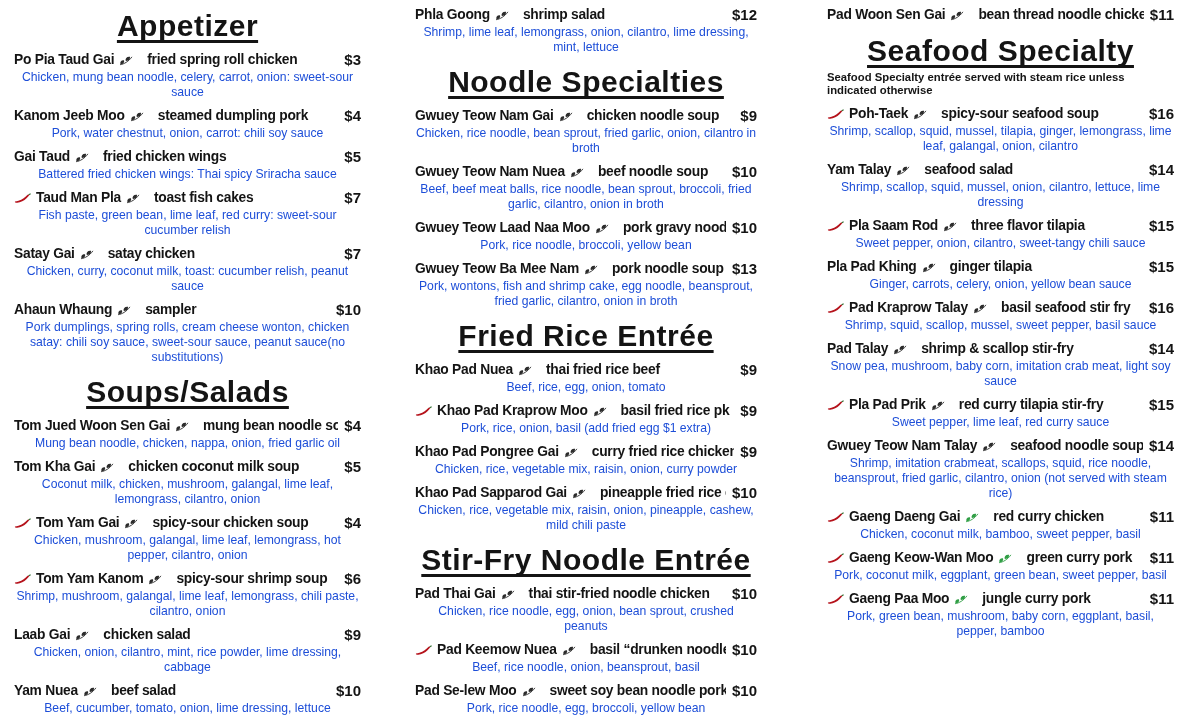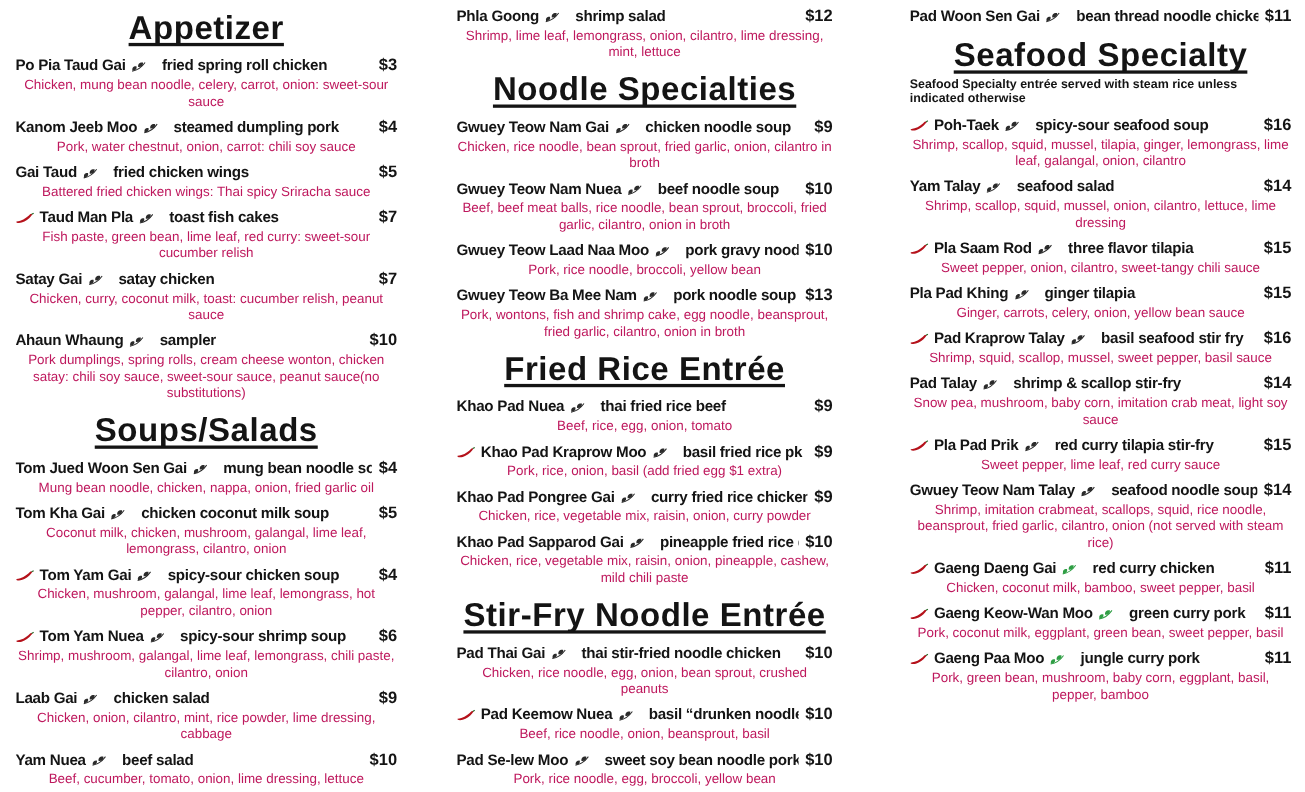--- a/index.html
+++ b/index.html
@@ -15,21 +15,21 @@
           text-decoration:underline;text-decoration-thickness:3px;text-underline-offset:4px;
           text-decoration-skip-ink:none;line-height:34px;}
   .snote{font-size:11.3px;font-weight:bold;text-align:left;line-height:13px;margin-top:3px;}
 
   .item{margin-bottom:7px;}
   .line{display:flex;justify-content:space-between;align-items:center;line-height:18px;}
   .ltext{display:inline-flex;align-items:center;gap:5px;white-space:nowrap;overflow:hidden;flex:1 1 auto;min-width:0;}
   .iname,.isub{font-weight:bold;font-size:13.8px;letter-spacing:-.25px;}
   .isub{margin-left:9px;}
   .price{font-weight:bold;font-size:15px;flex:0 0 auto;margin-left:6px;}
-  .desc{font-size:12.2px;text-align:center;line-height:15px;margin-top:1px;color:#be185d;}
+  .desc{font-size:12.2px;text-align:center;line-height:15px;margin-top:1px;color:#1d4ed8;}
 
   .chili{display:inline-flex;align-self:center;color:var(--chili,#b5121b);flex:0 0 auto;}
   .leaf{display:inline-flex;align-self:center;color:var(--leaf-dark,#2b2b2b);flex:0 0 auto;}
   .leaf.green{color:var(--leaf-green,#2f9e44);}
   .chili svg,.leaf svg{display:block;}
 </style>
 </head>
 <body>
 
 <div class="menu" id="menu-root">
@@ -227,21 +227,21 @@
 
   <div class="item">
     <div class="line">
       <span class="ltext">
         <span class="chili">
               <svg width="17" height="11" viewBox="0 0 18 11">
                 <path fill="currentColor" d="M1 9.4 C2.1 10.1 4 10.2 6 9.6 C9.8 8.5 13 6.1 15 3.5 L16.1 2.1 C16.4 1.7 16.2 1.2 15.7 1.2 L14.4 1.4 C12 4.1 8.8 6.4 4.7 7.8 C3.3 8.3 2 8.6 1 8.6 Z"></path>
                 <path stroke="#2a6b2a" stroke-width="1.1" fill="none" d="M15.6 1.6 L17.6 0.5"></path>
               </svg>
             </span>
-        <span class="iname">Tom Yam Nuea</span>
+        <span class="iname">Tom Yam Kanom</span>
         <span class="leaf">
               <svg width="14" height="11" viewBox="0 0 15 11">
                 <path fill="currentColor" d="M1.6 9.6 C0.8 7.2 2.2 5.1 5.3 5.3 C6.1 7.6 4.8 9.6 1.6 9.6 Z"></path>
                 <path fill="currentColor" d="M7.1 5.9 C6.5 3.2 8.5 1.1 11.8 1.6 C12.2 4.3 10.4 6.3 7.1 5.9 Z"></path>
                 <path fill="none" stroke="currentColor" stroke-width="1" d="M1.2 10 C5.5 9.3 10.3 6.6 13.8 1.6"></path>
               </svg>
             </span>
         <span class="isub">spicy-sour shrimp soup</span>
       </span>
       <span class="price">$6</span>

